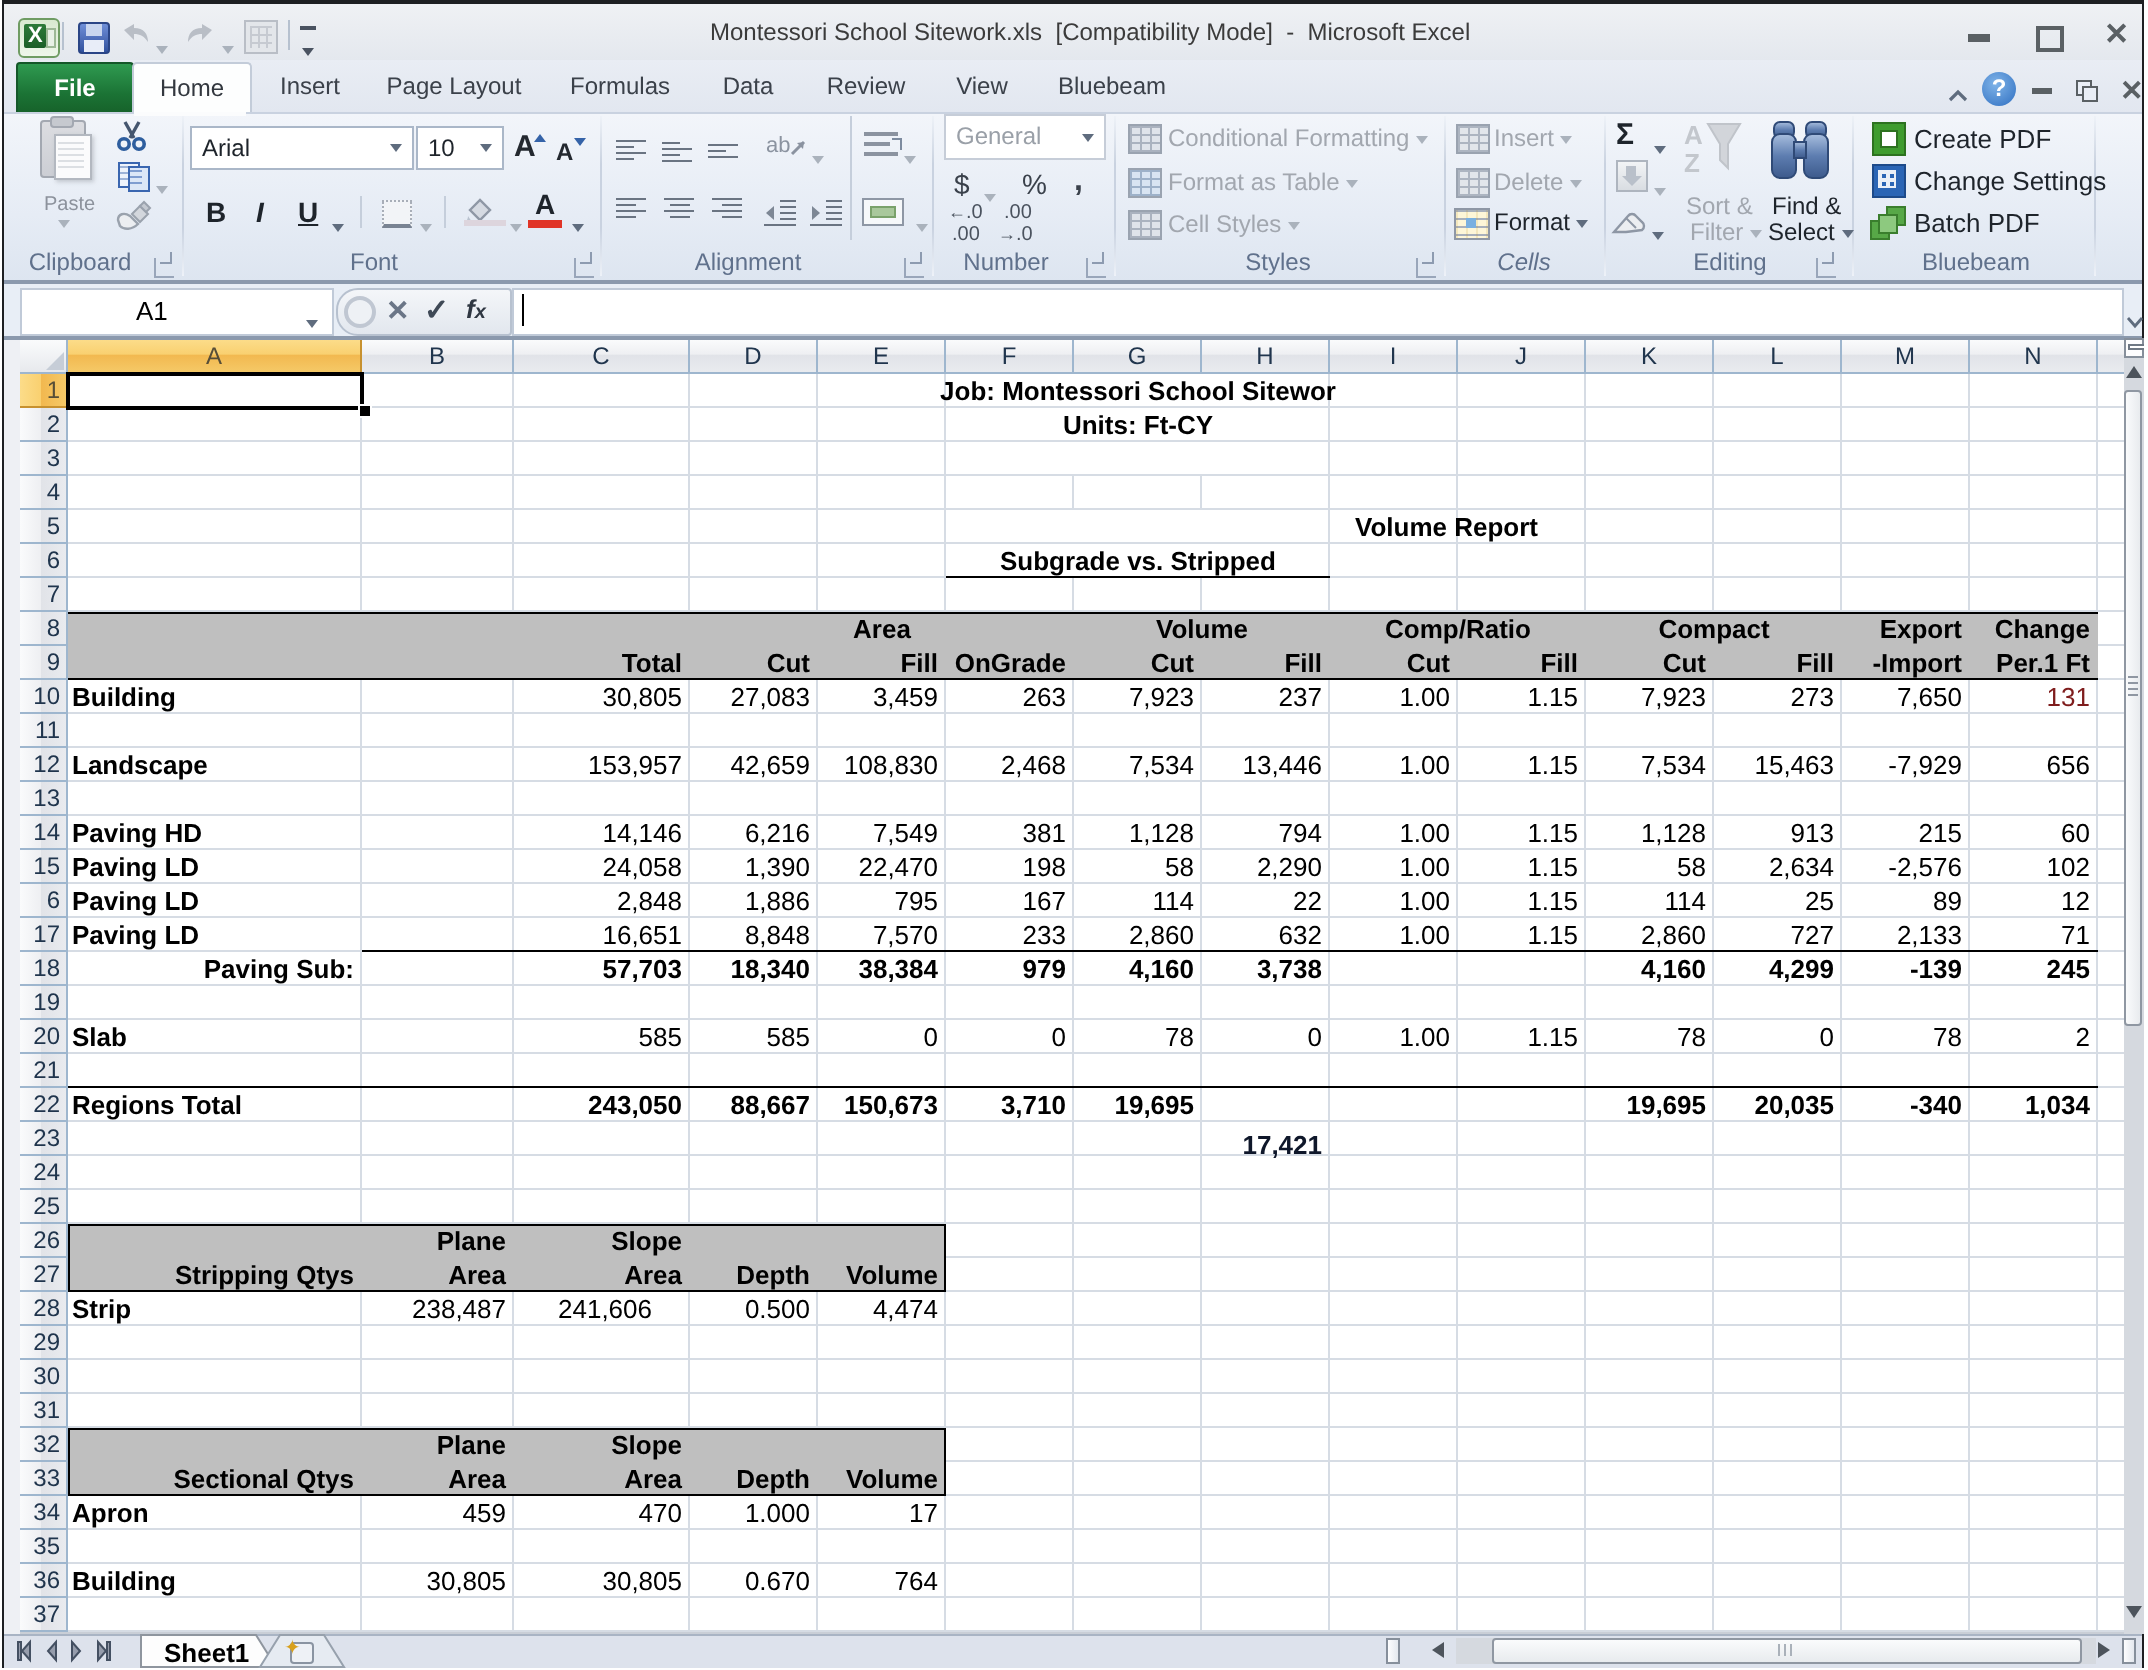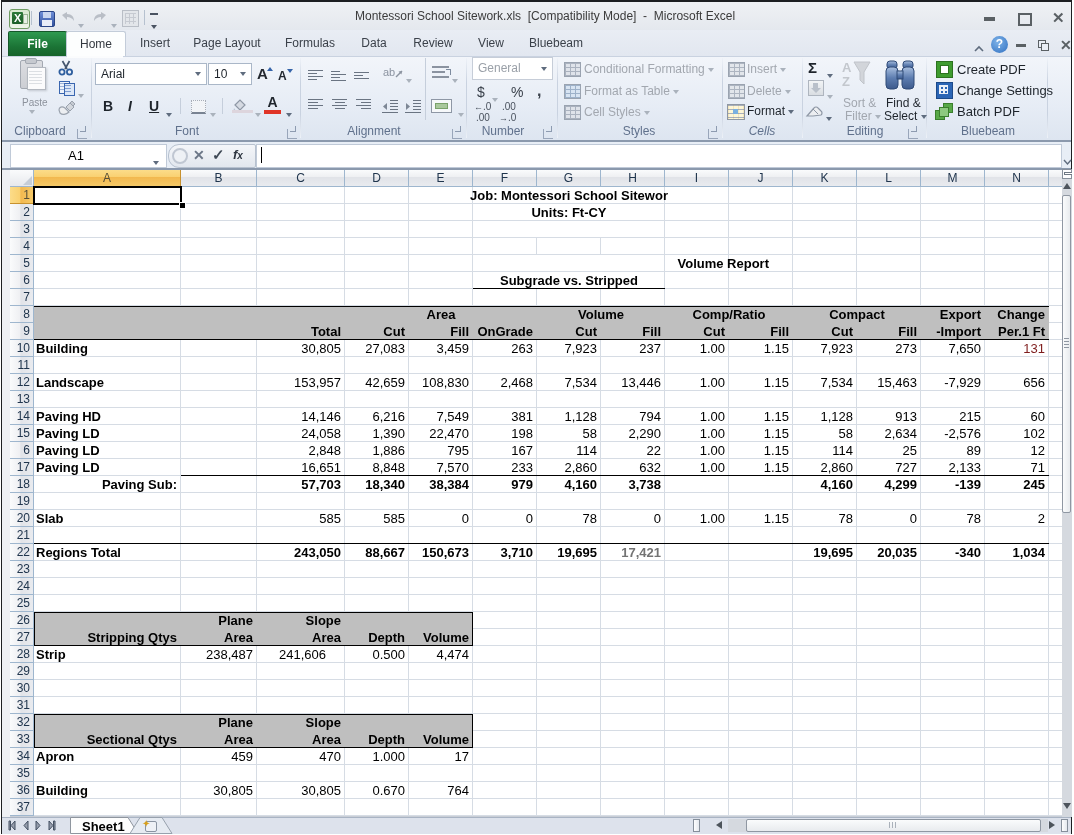--- a/index.html
+++ b/index.html
@@ -517,21 +517,21 @@
 <div class="cell r b " style="left:793px;top:476px;width:60px;color:#000;">4,160</div>
 <div class="cell r b " style="left:857px;top:476px;width:60px;color:#000;">4,299</div>
 <div class="cell r b " style="left:921px;top:476px;width:60px;color:#000;">-139</div>
 <div class="cell r b " style="left:985px;top:476px;width:60px;color:#000;">245</div>
 <div class="cell b " style="left:36px;top:544px;width:207px;">Regions Total</div>
 <div class="cell r b " style="left:257px;top:544px;width:84px;color:#000;">243,050</div>
 <div class="cell r b " style="left:345px;top:544px;width:60px;color:#000;">88,667</div>
 <div class="cell r b " style="left:409px;top:544px;width:60px;color:#000;">150,673</div>
 <div class="cell r b " style="left:473px;top:544px;width:60px;color:#000;">3,710</div>
 <div class="cell r b " style="left:537px;top:544px;width:60px;color:#000;">19,695</div>
-<div class="cell r b " style="left:601px;top:544px;width:60px;color:#737373;">17,421</div>
+<div class="cell r b " style="left:601px;top:564px;width:60px;color:#0f172a;">17,421</div>
 <div class="cell r b " style="left:793px;top:544px;width:60px;color:#000;">19,695</div>
 <div class="cell r b " style="left:857px;top:544px;width:60px;color:#000;">20,035</div>
 <div class="cell r b " style="left:921px;top:544px;width:60px;color:#000;">-340</div>
 <div class="cell r b " style="left:985px;top:544px;width:60px;color:#000;">1,034</div>
 <div class="cell r b " style="left:181px;top:612px;width:72px;color:#000;">Plane</div>
 <div class="cell r b " style="left:257px;top:612px;width:84px;color:#000;">Slope</div>
 <div class="cell r b " style="left:34px;top:629px;width:143px;color:#000;">Stripping Qtys</div>
 <div class="cell r b " style="left:181px;top:629px;width:72px;color:#000;">Area</div>
 <div class="cell r b " style="left:257px;top:629px;width:84px;color:#000;">Area</div>
 <div class="cell r b " style="left:345px;top:629px;width:60px;color:#000;">Depth</div>

